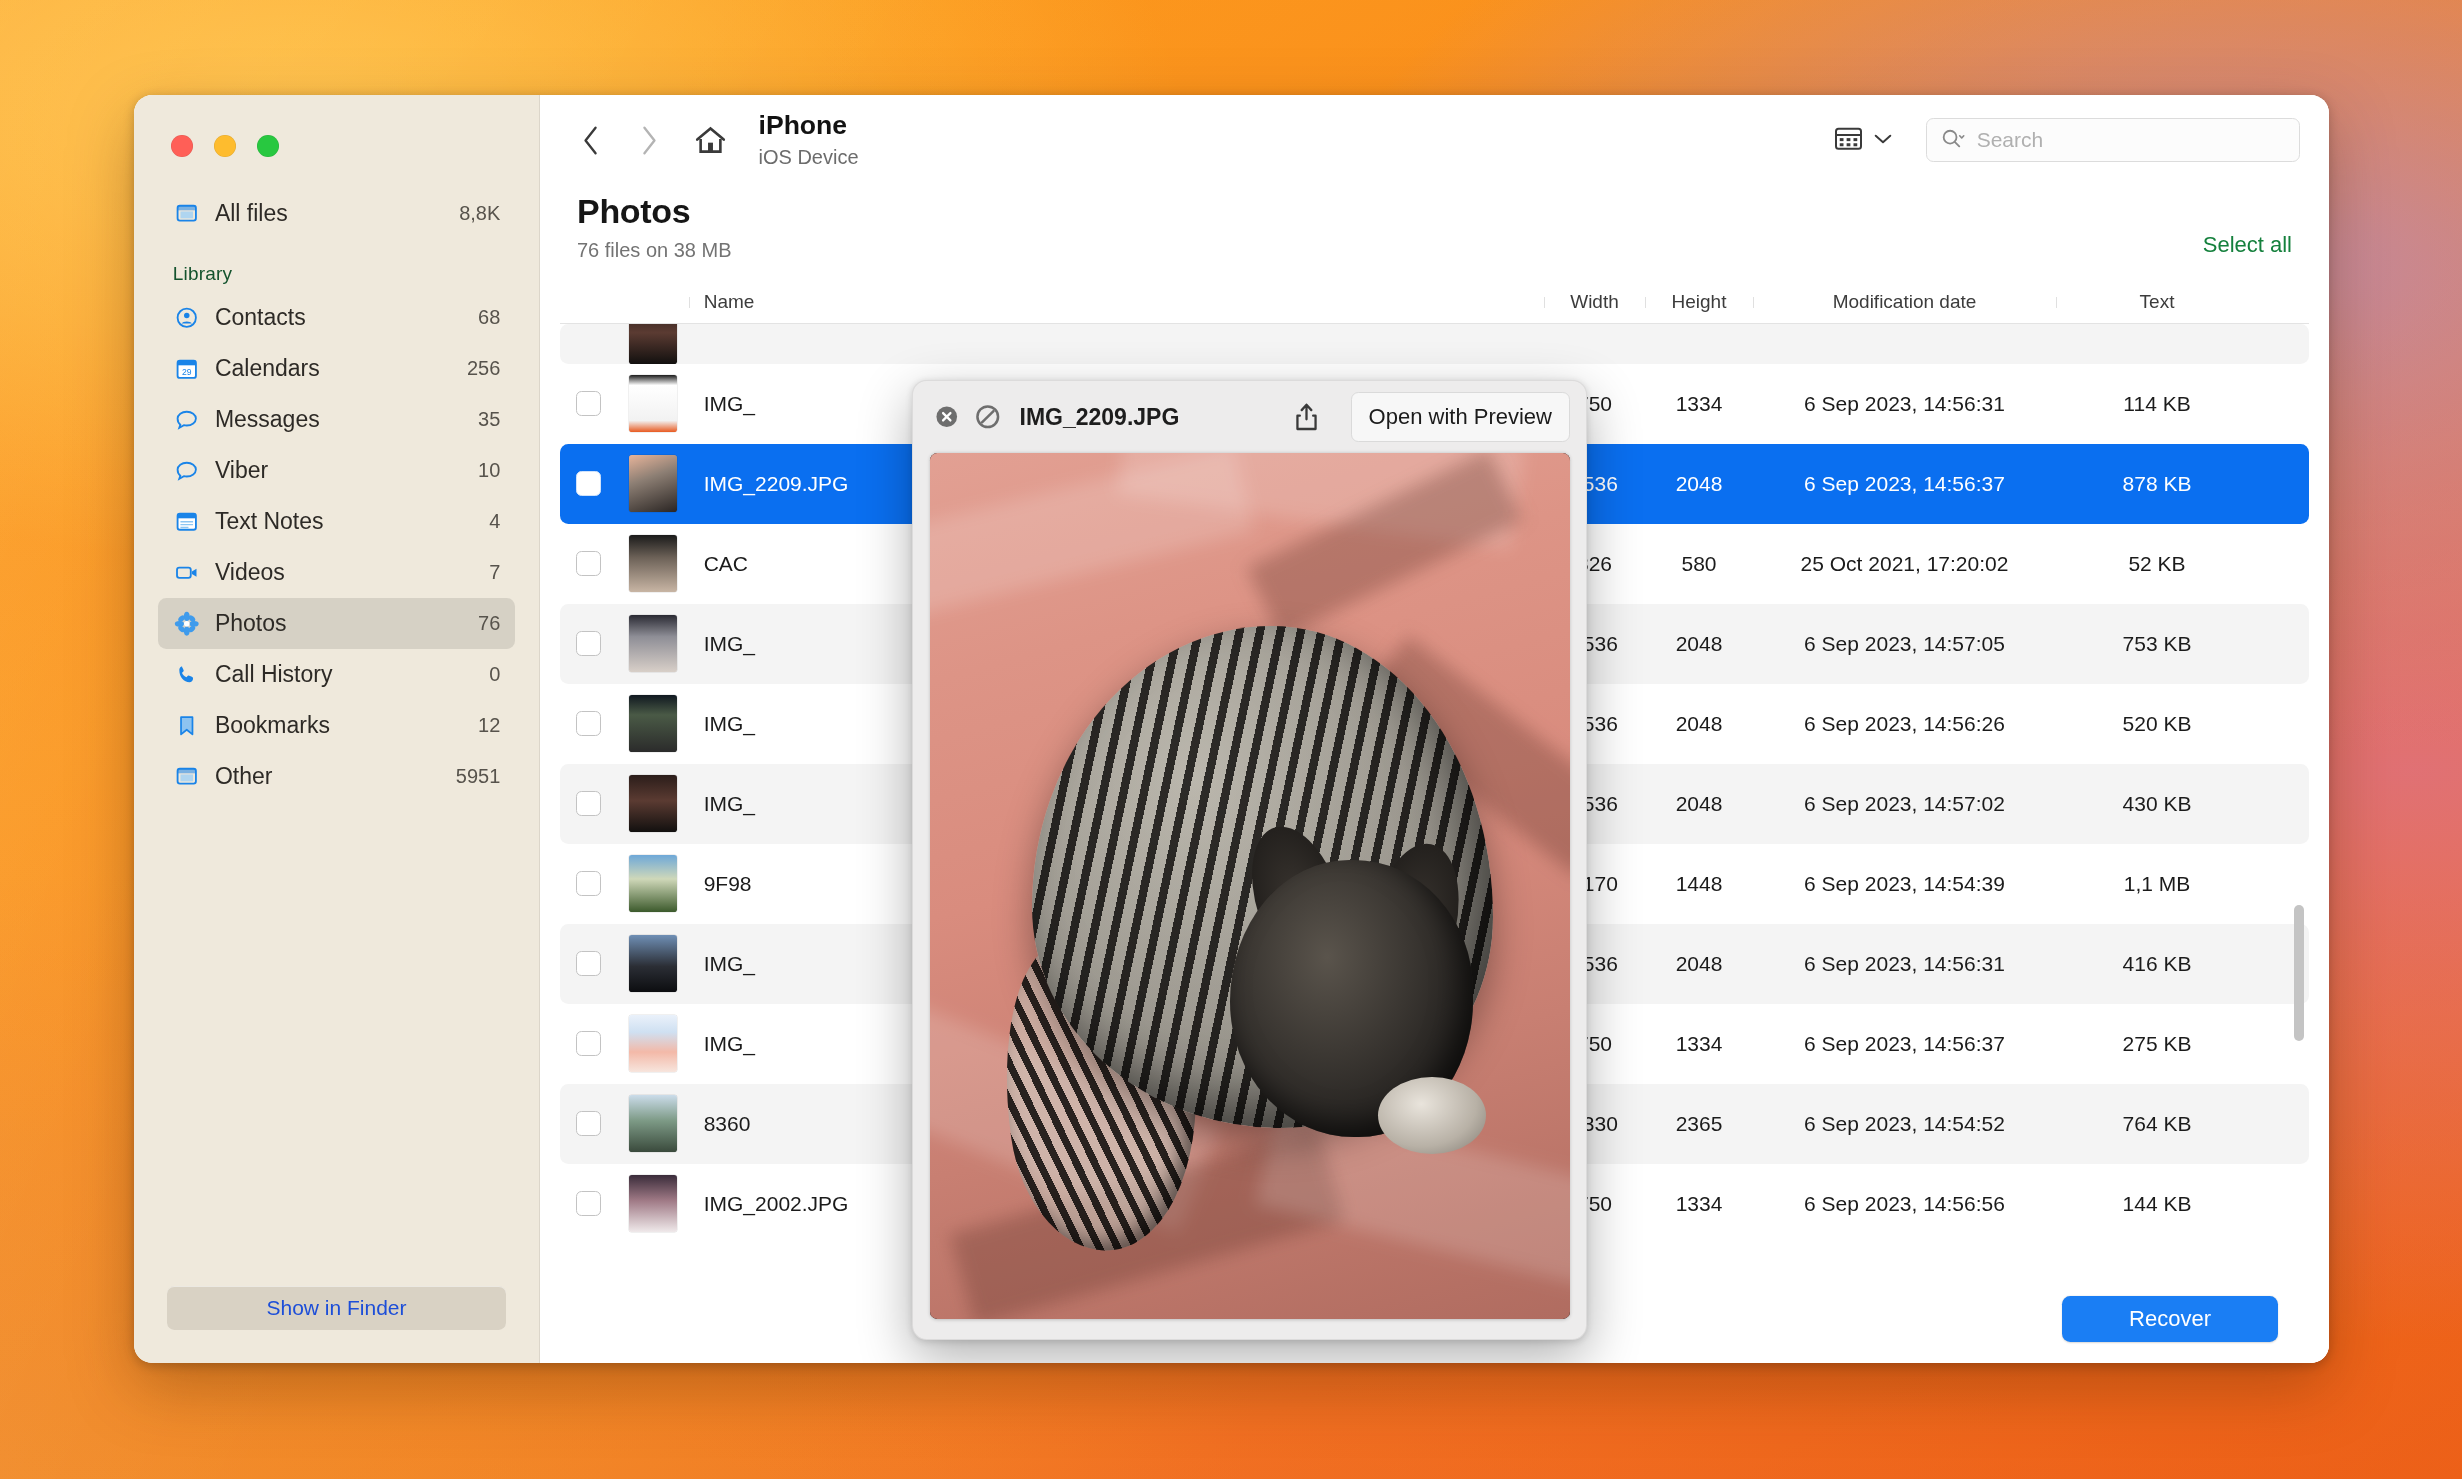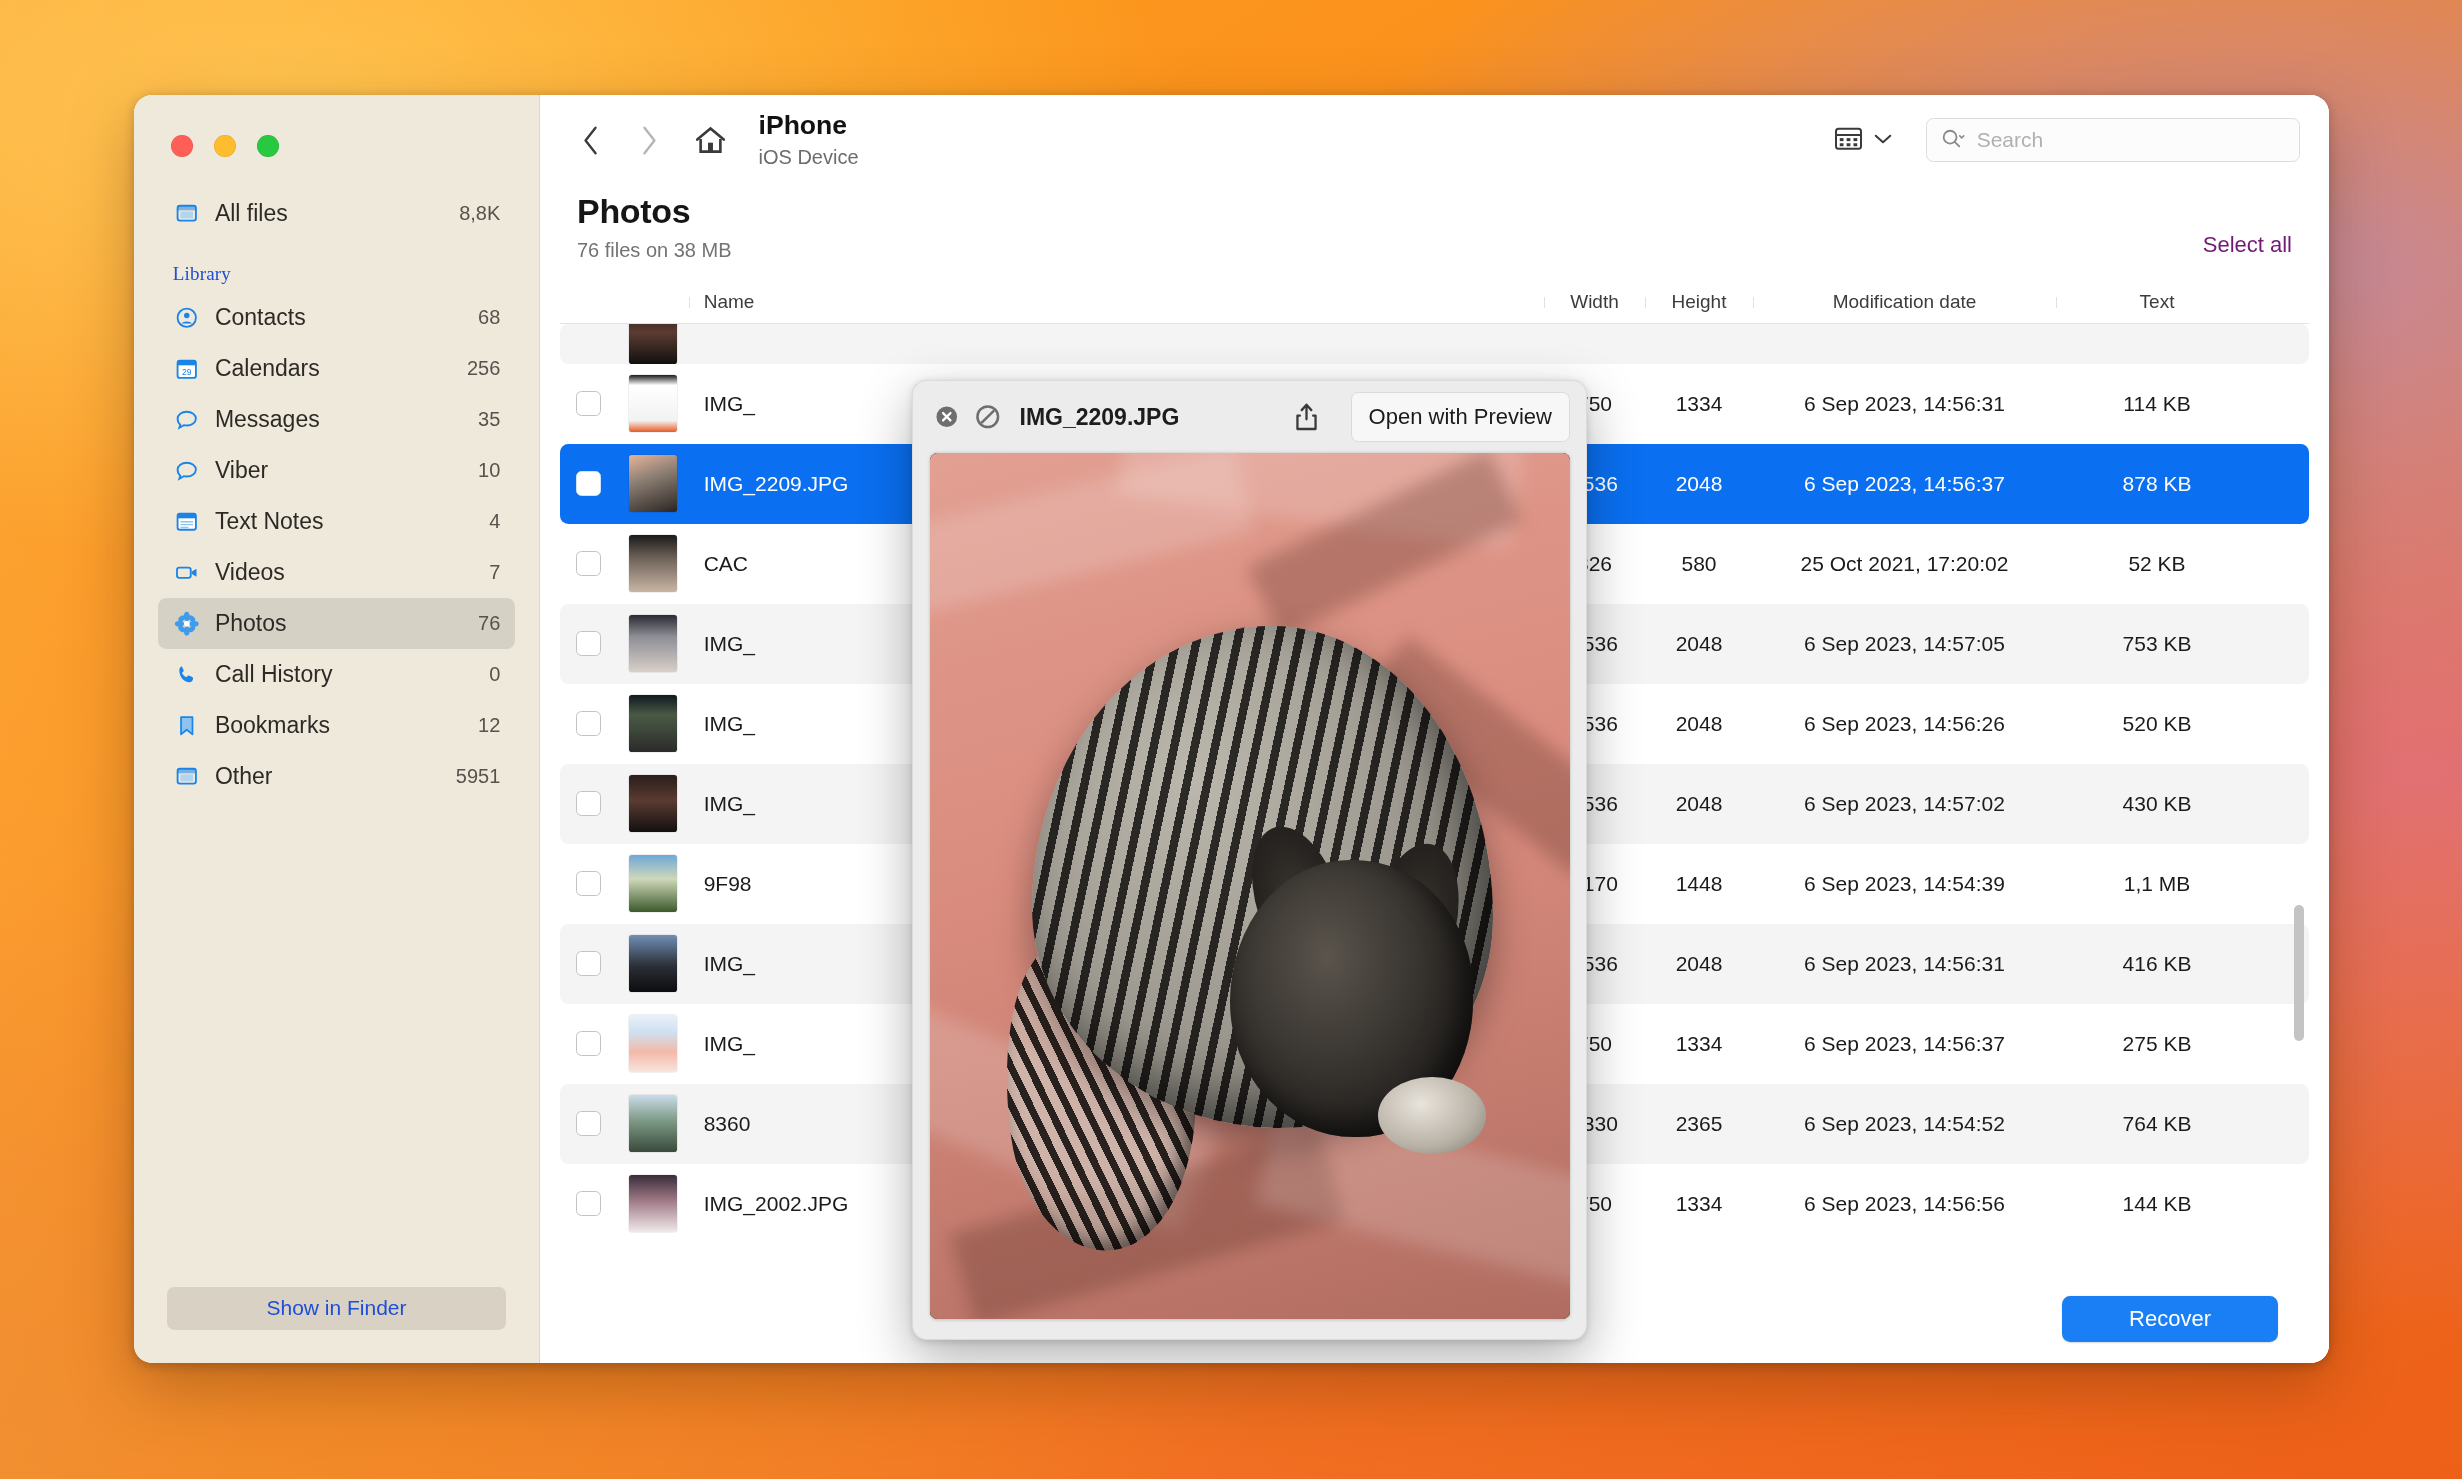--- a/index.html
+++ b/index.html
@@ -71,24 +71,23 @@
     color: #2d2a26;
     white-space: nowrap;
   }
   .side-count {
     font-size: 20px;
     color: #57534c;
     font-weight: 400;
   }
   .side-header {
     font-size: 19px;
-    color: #1d4ed8;
+    color: #14532d;
     padding: 24px 14.7px 7.3px 14.7px;
     letter-spacing: 0.2px;
-    font-family: Liberation Serif, serif;
   }
   .sidebar-footer {
     margin-top: auto;
     padding: 0 33px 33px 33px;
   }
   .btn-finder {
     width: 100%;
     height: 44px;
     border-radius: 7.3px;
     background: #d9d2c4;
@@ -138,21 +137,21 @@
   .page-head {
     padding: 7.3px 37px 0 37px;
     display: flex; align-items: flex-end;
     flex: 0 0 auto;
   }
   .page-title { font-size: 34px; font-weight: bold; color: #161616; letter-spacing: -0.3px; }
   .page-sub { font-size: 20px; color: #737373; margin-top: 7.3px; }
   .select-all {
     margin-left: auto;
     font-size: 22px;
-    color: #701a75;
+    color: #15803d;
     cursor: pointer;
     padding-bottom: 3.7px;
   }
 
   
   .table-wrap {
     margin: 20px 20px 0 20px;
     flex: 1;
     display: flex; flex-direction: column;
     min-height: 0;

